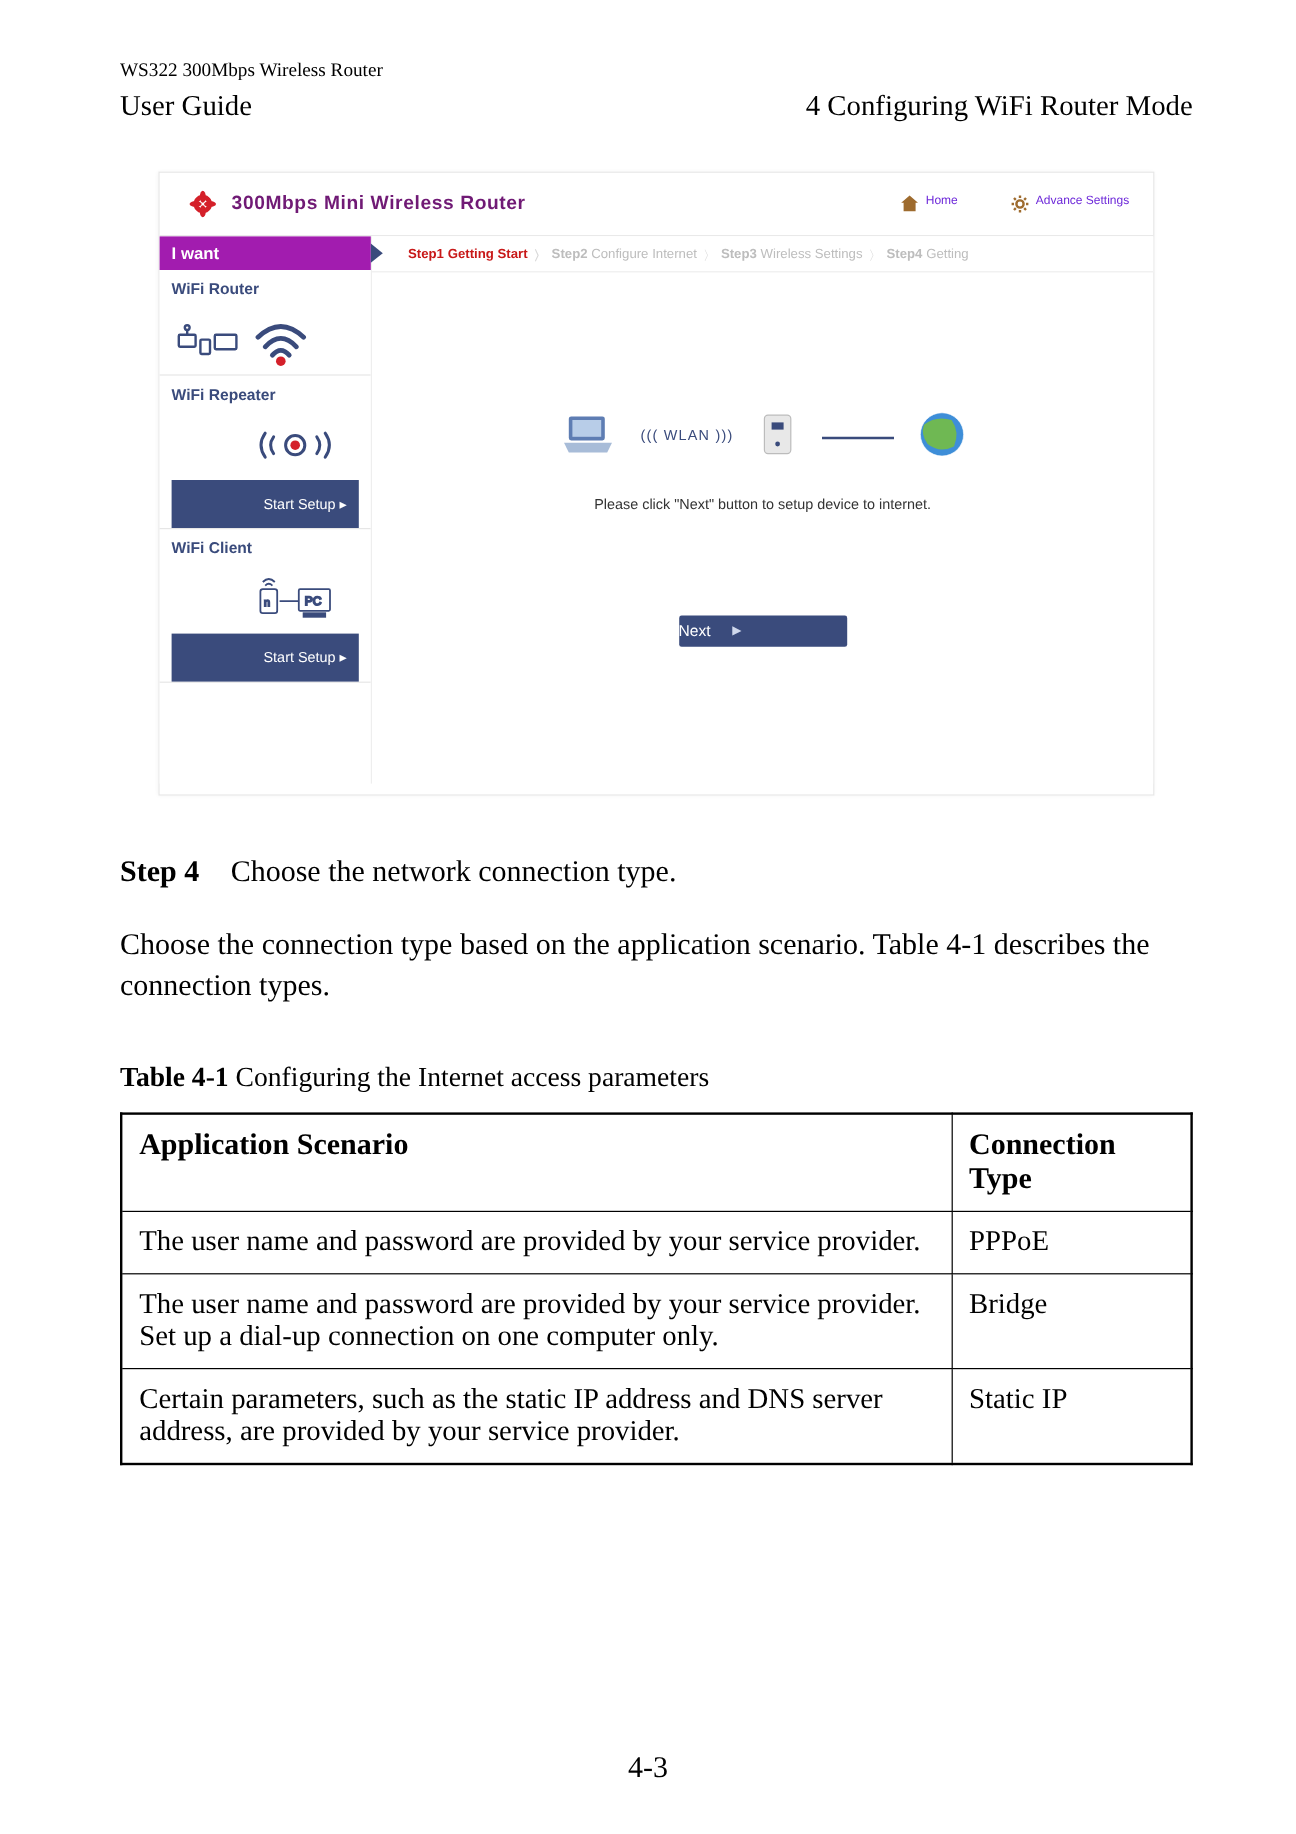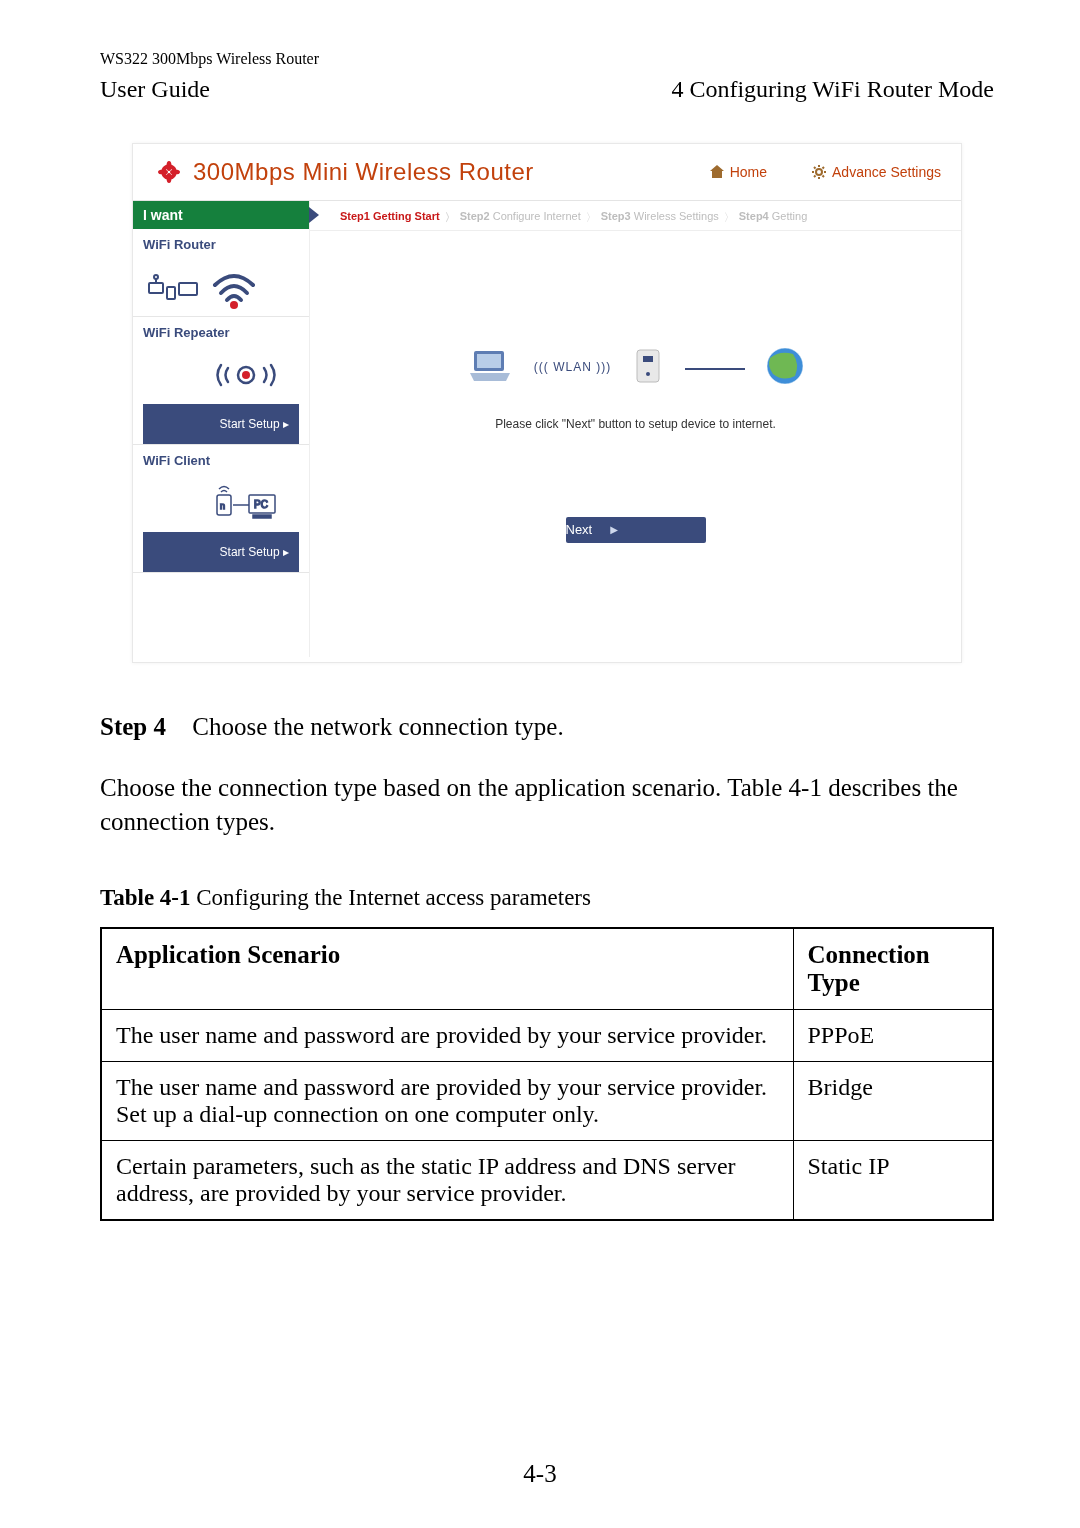--- a/index.html
+++ b/index.html
@@ -20,26 +20,26 @@
     margin: 0 auto 50px auto;
     border: 1px solid #e8e8e8;
     background: #fff;
     box-shadow: 0 0 4px rgba(0,0,0,0.06);
     font-family: Arial, sans-serif;
     font-size: 13px;
   }
   .router-ui .ui-top { display:flex; align-items:center; padding:14px 20px 14px 24px; gap:12px; border-bottom:1px solid #e4e4e4; }
   .petal { width:24px; height:24px; display:inline-block; position:relative; }
   .petal svg { display:block; }
-  .ui-product { color:#c2410c; font-weight:normal; font-size:24px; letter-spacing:0.5px; flex:1; }
-  .ui-toplink { color:#c2410c; font-size:14px; display:flex; align-items:center; gap:5px; }
+  .ui-product { color:#701a75; font-weight:bold; font-size:16px; letter-spacing:0.5px; flex:1; }
+  .ui-toplink { color:#6d28d9; font-size:10px; display:flex; align-items:flex-start; gap:5px; }
   .ui-toplink svg { width:16px; height:16px; }
   .router-ui .ui-body { display:flex; height: calc(100% - 62px); }
   .ui-side { width:176px; background:#fff; }
-  .ui-side-title { background:#15803d; color:#fff; font-weight:bold; padding:6px 10px; font-size:14px; position:relative; }
+  .ui-side-title { background:#a21caf; color:#fff; font-weight:bold; padding:6px 10px; font-size:14px; position:relative; }
   .ui-side-title:after { content:""; position:absolute; right:-10px; top:50%; transform:translateY(-50%); border-left:10px solid #3a4b7c; border-top:8px solid transparent; border-bottom:8px solid transparent; }
   .ui-mode { border-bottom:1px solid #e6e6e6; padding:8px 10px 0 10px; }
   .ui-mode h4 { color:#3a4b7c; font-size:13px; font-weight:bold; margin-bottom:6px; }
   .mode-icon-row { height:58px; display:flex; align-items:center; justify-content:flex-start; gap:6px; padding-left:4px; }
   .ui-mode-bar { background:#3a4b7c; color:#fff; text-align:right; padding:13px 10px; font-size:12px; display:flex; justify-content:flex-end; align-items:center; gap:4px; }
   .ui-main { flex:1; background:#fff; border-left:1px solid #eee; display:flex; flex-direction:column; }
   .wizard-steps { display:flex; align-items:center; padding:0 20px; height:30px; background:#fff; border-bottom:1px solid #eee; }
   .wstep { font-size:11px; color:#bdbdbd; padding:0 10px; position:relative; }
   .wstep.active { color:#c81818; font-weight:bold; }
   .wstep.active b { color:#c81818; }

